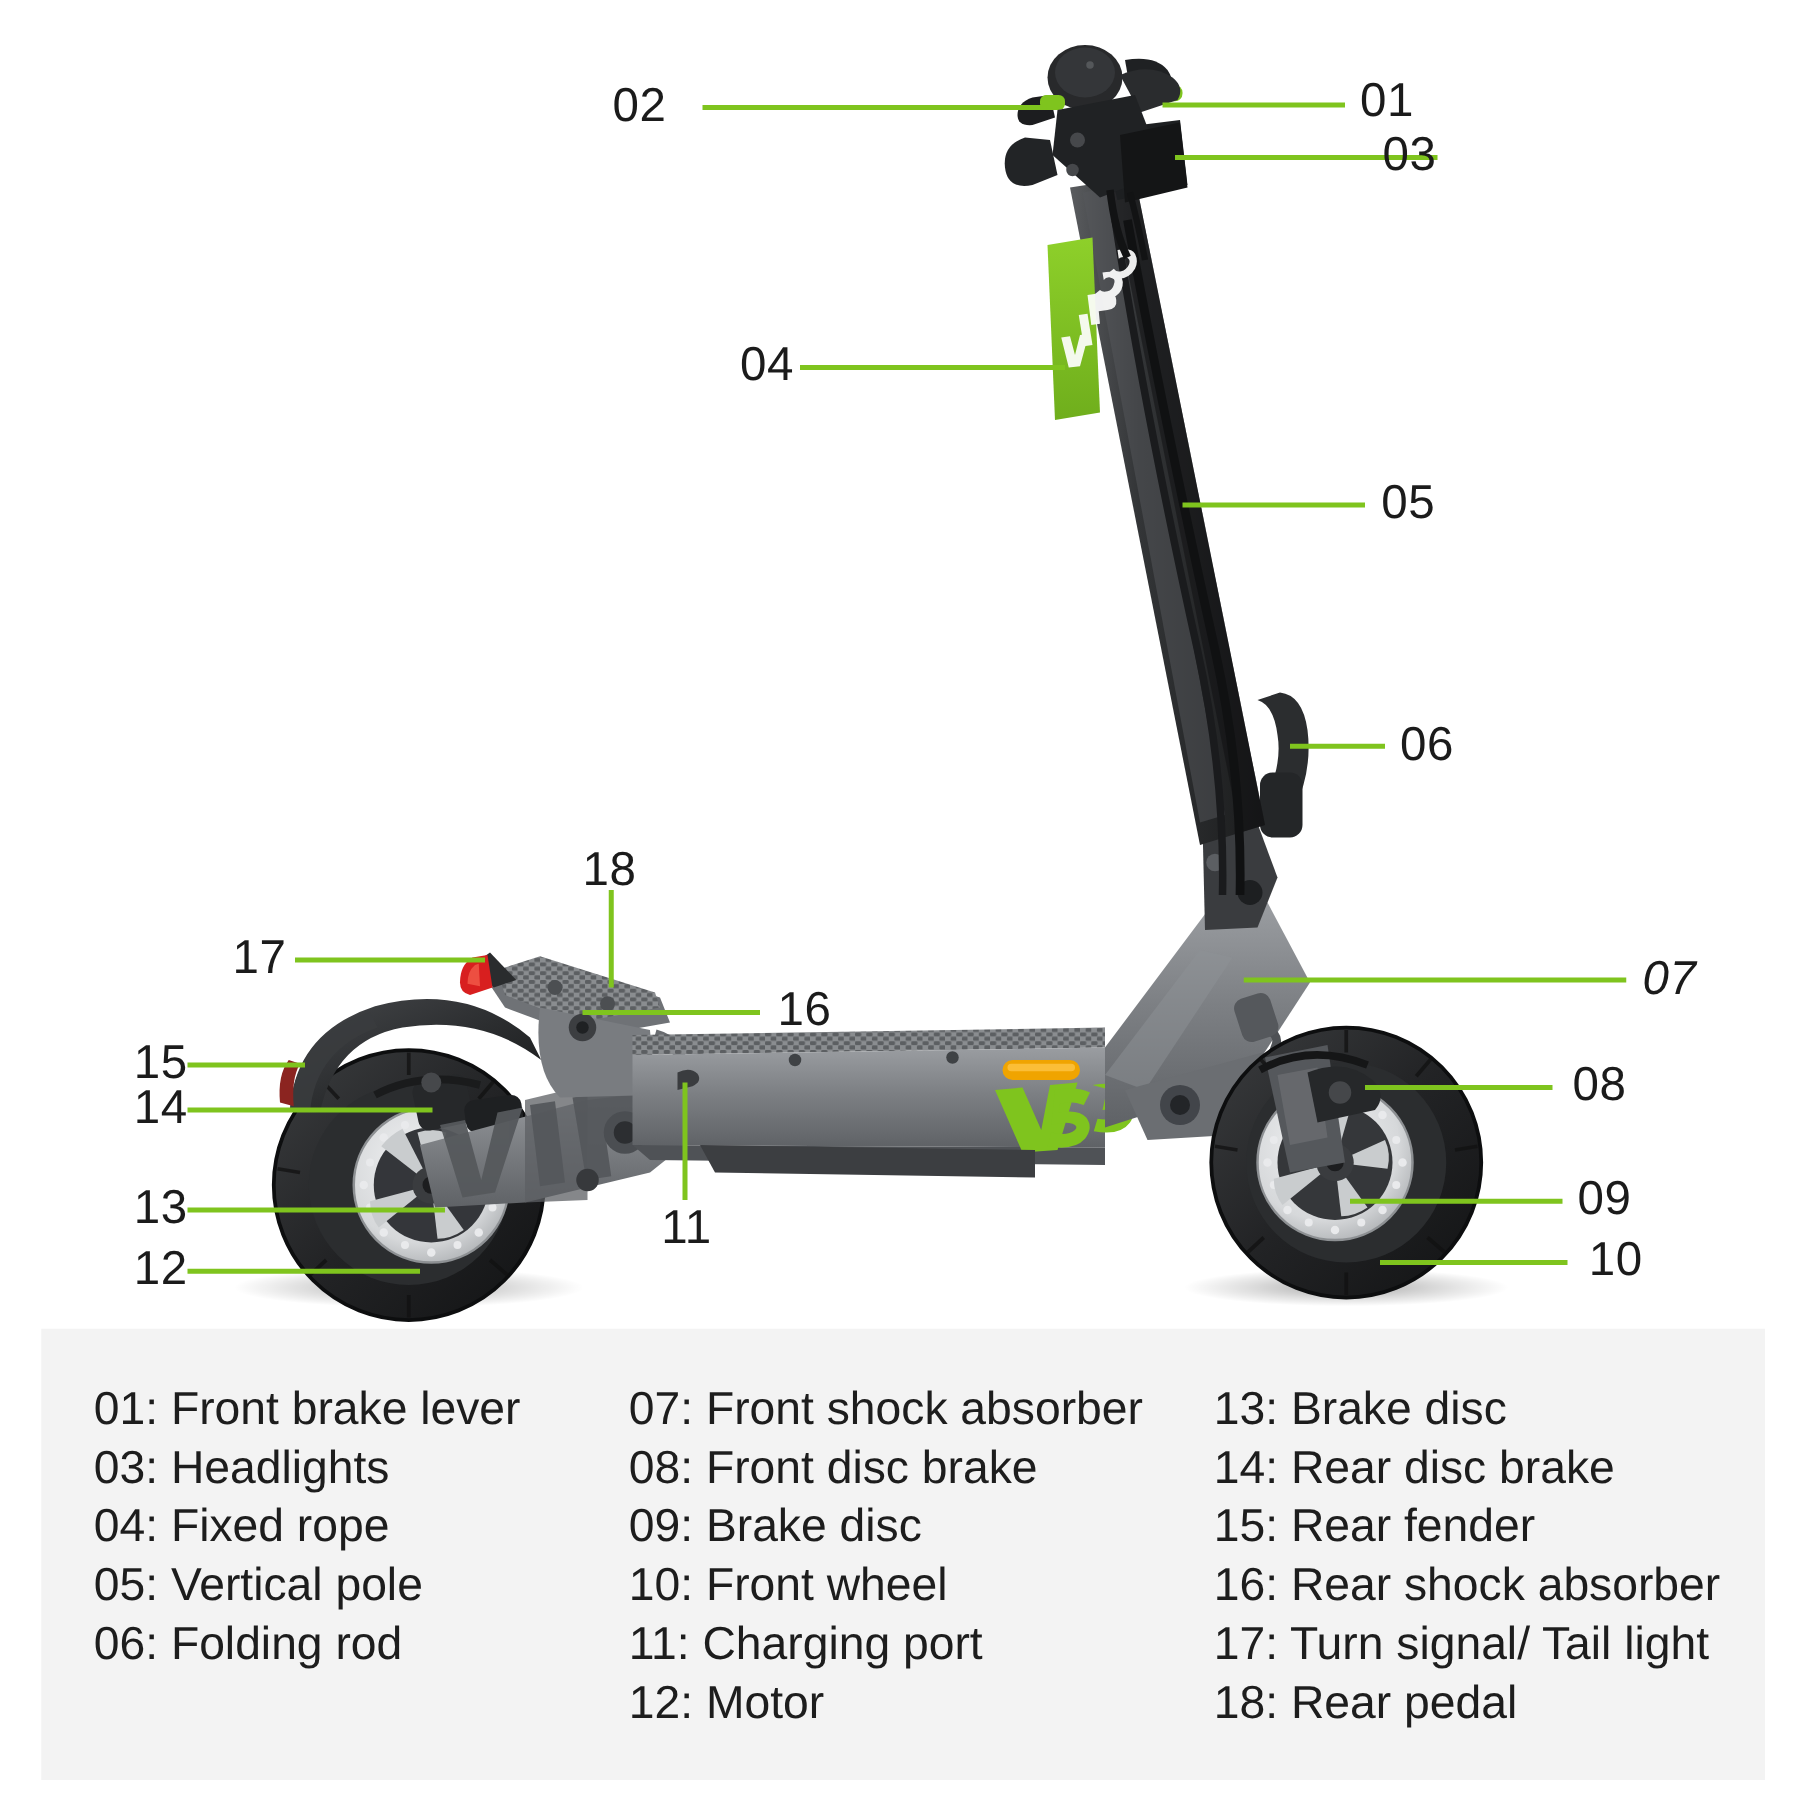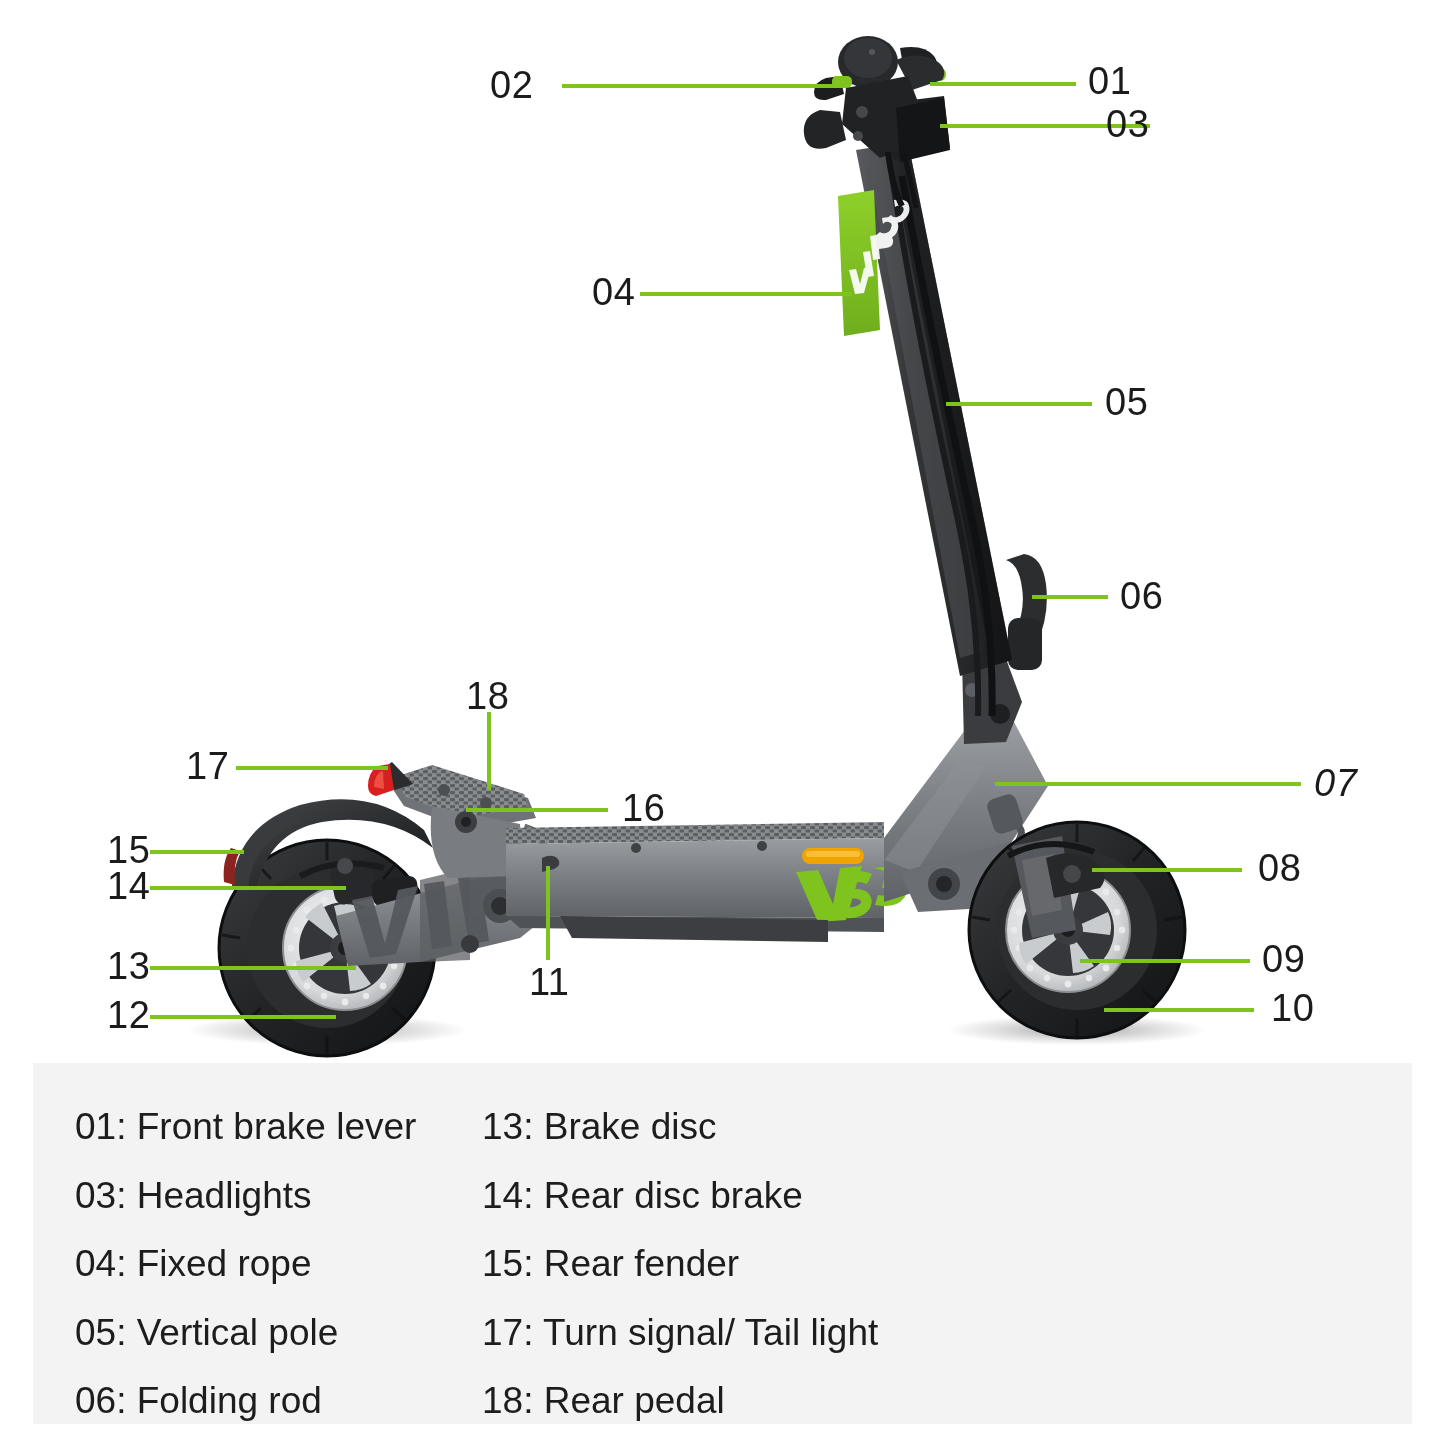--- a/index.html
+++ b/index.html
@@ -38,21 +38,20 @@
   .legend-cols{
     position:absolute;
     left:0;top:0;width:100%;height:100%;
     display:flex;
     padding-top:40px;
     box-sizing:border-box;
   }
   .legend-col{
     display:flex;
     flex-direction:column;
-    justify-content:space-between;
   }
   .legend-col.c1{width:430px;padding-left:42px;box-sizing:border-box;}
   .legend-col.c2{width:489px;padding-left:40px;box-sizing:border-box;}
   .legend-col.c3{width:460px;padding-left:19px;box-sizing:border-box;}
   .legend-item{
     font-size:37px;
     line-height:47px;
     color:#1d1d1d;
     white-space:nowrap;
     font-weight:400;
@@ -401,23 +400,32 @@
 
   <div id="legend">
     <div class="legend-cols">
       <div class="legend-col c1">
         <div class="legend-item">01: Front brake lever</div>
         <div class="legend-item">03: Headlights</div>
         <div class="legend-item">04: Fixed rope</div>
         <div class="legend-item">05: Vertical pole</div>
         <div class="legend-item">06: Folding rod</div>
       </div>
+      <div class="legend-col c2">
+        <div class="legend-item">07: Front shock absorber</div>
+        <div class="legend-item">08: Front disc brake</div>
+        <div class="legend-item">09: Brake disc</div>
+        <div class="legend-item">10: Front wheel</div>
+        <div class="legend-item">11: Charging port</div>
+        <div class="legend-item">12: Motor</div>
+      </div>
       <div class="legend-col c3">
         <div class="legend-item">13: Brake disc</div>
         <div class="legend-item">14: Rear disc brake</div>
         <div class="legend-item">15: Rear fender</div>
+        <div class="legend-item">16: Rear shock absorber</div>
         <div class="legend-item">17: Turn signal/ Tail light</div>
         <div class="legend-item">18: Rear pedal</div>
       </div>
     </div>
   </div>
 
 </div>
 
 </body></html>

